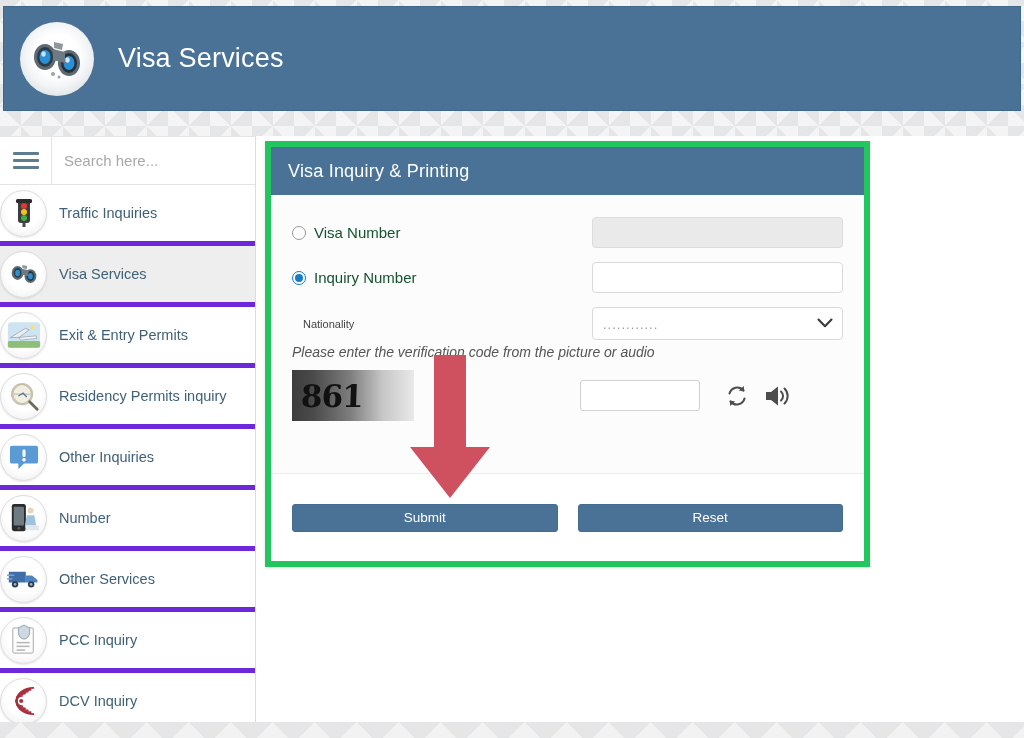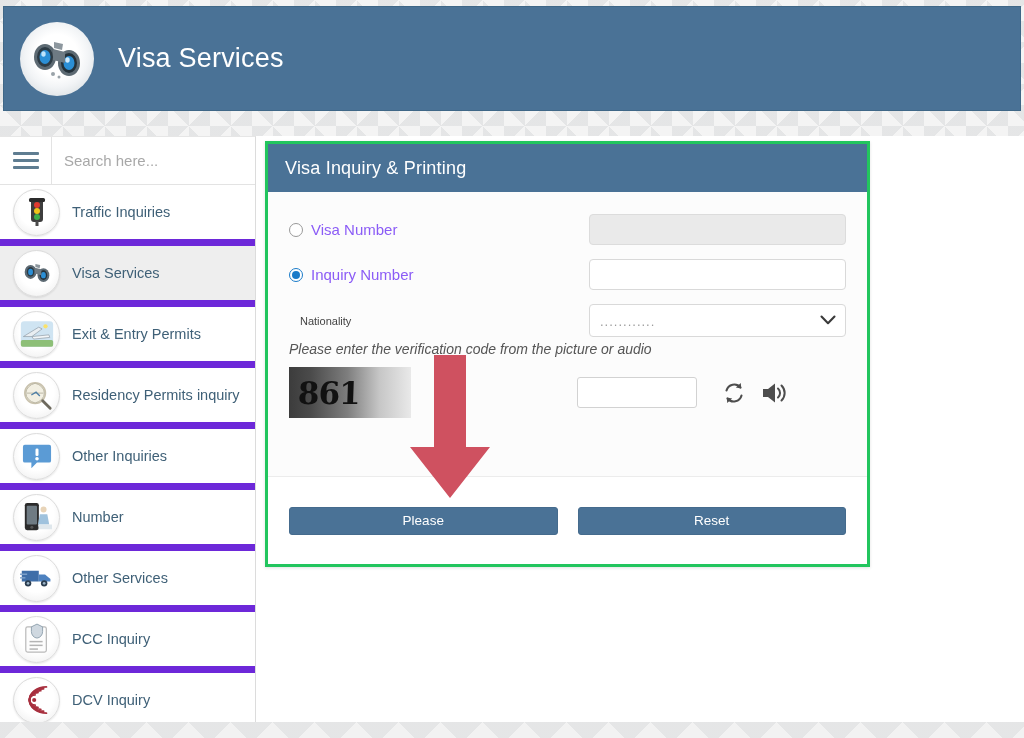--- a/index.html
+++ b/index.html
@@ -112,24 +112,24 @@
     padding-left: 12px;
     background: transparent;
     height: 100%;
   }
   .search-input::placeholder { color: #a8a8a8; }
 
   .nav-item {
     display: flex;
     align-items: center;
     height: 61px;
-    border-bottom: 7px solid #6d28d9;
+    border-bottom: 5px solid #6d28d9;
     cursor: pointer;
     background: #ffffff;
-    padding-left: 13px;
+    padding-left: 0;
   }
   .nav-item.active { background: #eeeeee; }
   .nav-icon {
     width: 47px; height: 47px;
     border-radius: 50%;
     background: radial-gradient(circle at 50% 42%, #ffffff 50%, #f6f6f6 72%, #e6e6e6 88%, #dadada 100%);
     border: 1px solid #dcdcdc;
     box-shadow: 0 1px 2px rgba(0,0,0,0.10);
     flex: 0 0 auto;
     position: relative;
@@ -145,21 +145,21 @@
     white-space: nowrap;
   }
 
   
   .main-panel {
     position: absolute;
     left: 265px; top: 141px;
     width: 605px;
     height: 426px;
     background: #ffffff;
-    border: 3px solid #22c55e;
+    border: 6px solid #22c55e;
     box-shadow: 0 1px 3px rgba(0,0,0,0.12);
     z-index: 4;
   }
   .panel-header {
     height: 48px;
     background: #4a7296;
     display: flex;
     align-items: center;
     padding-left: 17px;
   }
@@ -199,21 +199,21 @@
   .radio-outer.checked { border-color: #1a7bc9; border-width: 1px; }
   .radio-outer.checked::after {
     content: "";
     width: 8px; height: 8px;
     border-radius: 50%;
     background: #1a7bc9;
   }
   .radio-label {
     margin-left: 8px;
     font-size: 15px;
-    color: #8b5cf6;
+    color: #14532d;
   }
   .field-label {
     font-size: 11px;
     color: #444444;
     margin-left: 11px;
   }
   .form-input {
     flex: 1;
     height: 31px;
     border: 1px solid #d9d9d9;
@@ -580,21 +580,21 @@
           <path d="M2 9 h5 L14 3.5 v19 L7 17 H2 Z" fill="#4d4d4d"></path>
           <path d="M17 8.5 a6 6 0 0 1 0 9" fill="none" stroke="#4d4d4d" stroke-width="2" stroke-linecap="round"></path>
           <path d="M20.5 5.5 a10.5 10.5 0 0 1 0 15" fill="none" stroke="#4d4d4d" stroke-width="2" stroke-linecap="round"></path>
         </svg>
       </span>
     </div>
 
   </div>
 
   <div class="panel-footer">
-    <button class="btn">Please</button>
+    <button class="btn">Submit</button>
     <button class="btn">Reset</button>
   </div>
 
 </div>
 
 <div class="red-arrow">
   <svg width="84" height="145" viewBox="0 0 84 145" aria-hidden="true">
     <path d="M26 0 H58 V92 H82 L42 143 L2 92 H26 Z" fill="#cf5160"></path>
   </svg>
 </div>

